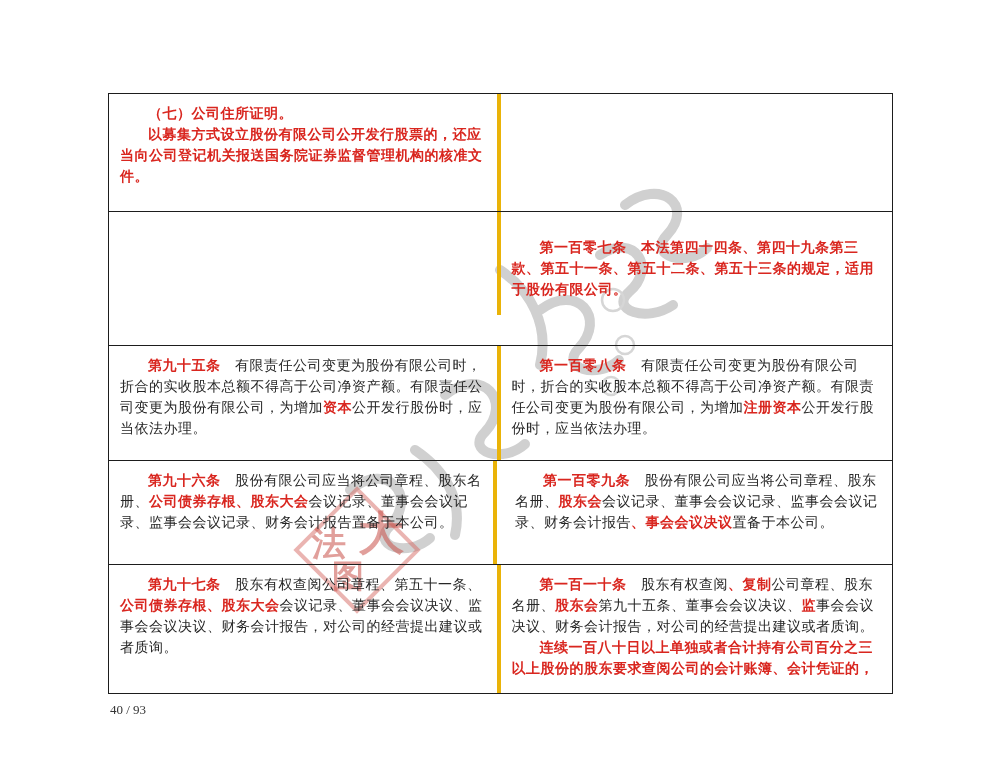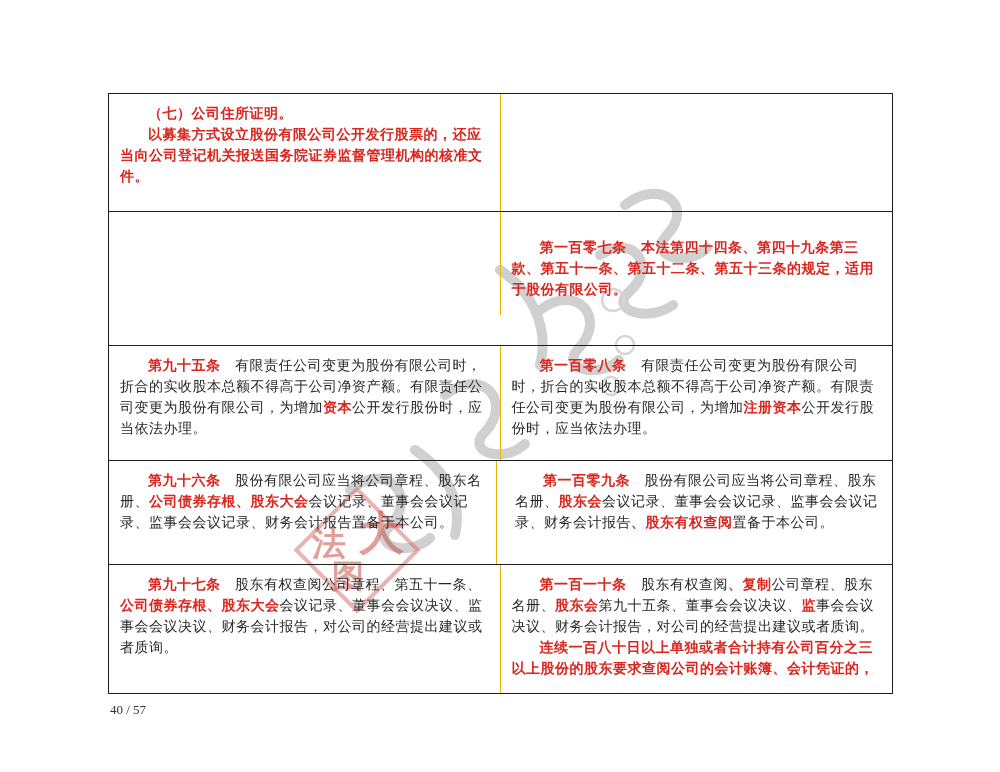--- a/index.html
+++ b/index.html
@@ -38,21 +38,21 @@
     position:absolute; left:108px; top:93px; width:785px;
     border:1px solid #1d1d1d; background:transparent; z-index:2;
   }
   .trow { display:flex; }
   .trow + .trow { border-top:1px solid #1d1d1d; }
   .tcell {
     width:50%; padding:9px 11px 4px 11px;
     font-size:14px; line-height:21px;
     letter-spacing:0.5px;
   }
-  .cell-old { border-right:1px solid #eab308; }
+  .cell-old { border-right:4px solid #eab308; }
   .trow-1 { min-height:117px; }
   .trow-2 { min-height:104px; }
   .trow-3 { min-height:115px;margin-top:30px; }
   .trow-4 { min-height:104px;gap:7px; }
   .trow-5 { min-height:129px; }
   .trow-2 .cell-new p:first-child { margin-top:16px; }
   .tcell p { text-indent:2em; margin:0; }
   .run-red   { color:#d9261f; font-weight:bold; }
   .run-black { color:#262626; font-weight:normal; }
 
@@ -114,29 +114,29 @@
         </div>
         <div class="tcell cell-new">
           <p><span class="run-red">第一百零八条</span><span class="run-black">　有限责任公司变更为股份有限公司时，折合的实收股本总额不得高于公司净资产额。有限责任公司变更为股份有限公司，为增加</span><span class="run-red">注册资本</span><span class="run-black">公开发行股份时，应当依法办理。</span></p>
         </div>
       </div>
       <div class="trow trow-4">
         <div class="tcell cell-old">
           <p><span class="run-red">第九十六条</span><span class="run-black">　股份有限公司应当将公司章程、股东名册、</span><span class="run-red">公司债券存根、股东大会</span><span class="run-black">会议记录、董事会会议记录、监事会会议记录、财务会计报告置备于本公司。</span></p>
         </div>
         <div class="tcell cell-new">
-          <p><span class="run-red">第一百零九条</span><span class="run-black">　股份有限公司应当将公司章程、股东名册、</span><span class="run-red">股东会</span><span class="run-black">会议记录、董事会会议记录、监事会会议记录、财务会计报告</span><span class="run-red">、股东有权查阅</span><span class="run-black">置备于本公司。</span></p>
+          <p><span class="run-red">第一百零九条</span><span class="run-black">　股份有限公司应当将公司章程、股东名册、</span><span class="run-red">股东会</span><span class="run-black">会议记录、董事会会议记录、监事会会议记录、财务会计报告</span><span class="run-red">、事会会议决议</span><span class="run-black">置备于本公司。</span></p>
         </div>
       </div>
       <div class="trow trow-5">
         <div class="tcell cell-old">
           <p><span class="run-red">第九十七条</span><span class="run-black">　股东有权查阅公司章程、第五十一条、</span><span class="run-red">公司债券存根、股东大会</span><span class="run-black">会议记录、董事会会议决议、监事会会议决议、财务会计报告，对公司的经营提出建议或者质询。</span></p>
         </div>
         <div class="tcell cell-new">
           <p><span class="run-red">第一百一十条</span><span class="run-black">　股东有权查阅</span><span class="run-red">、复制</span><span class="run-black">公司章程、股东名册、</span><span class="run-red">股东会</span><span class="run-black">第九十五条、董事会会议决议、</span><span class="run-red">监</span><span class="run-black">事会会议决议、财务会计报告，对公司的经营提出建议或者质询。</span></p>
           <p><span class="run-red">连续一百八十日以上单独或者合计持有公司百分之三以上股份的股东要求查阅公司的会计账簿、会计凭证的，</span></p>
         </div>
       </div>
     </div>
 
-  <div class="footer">40 / 57</div>
+  <div class="footer">40 / 93</div>
 
 </div>
 
 </body></html>

